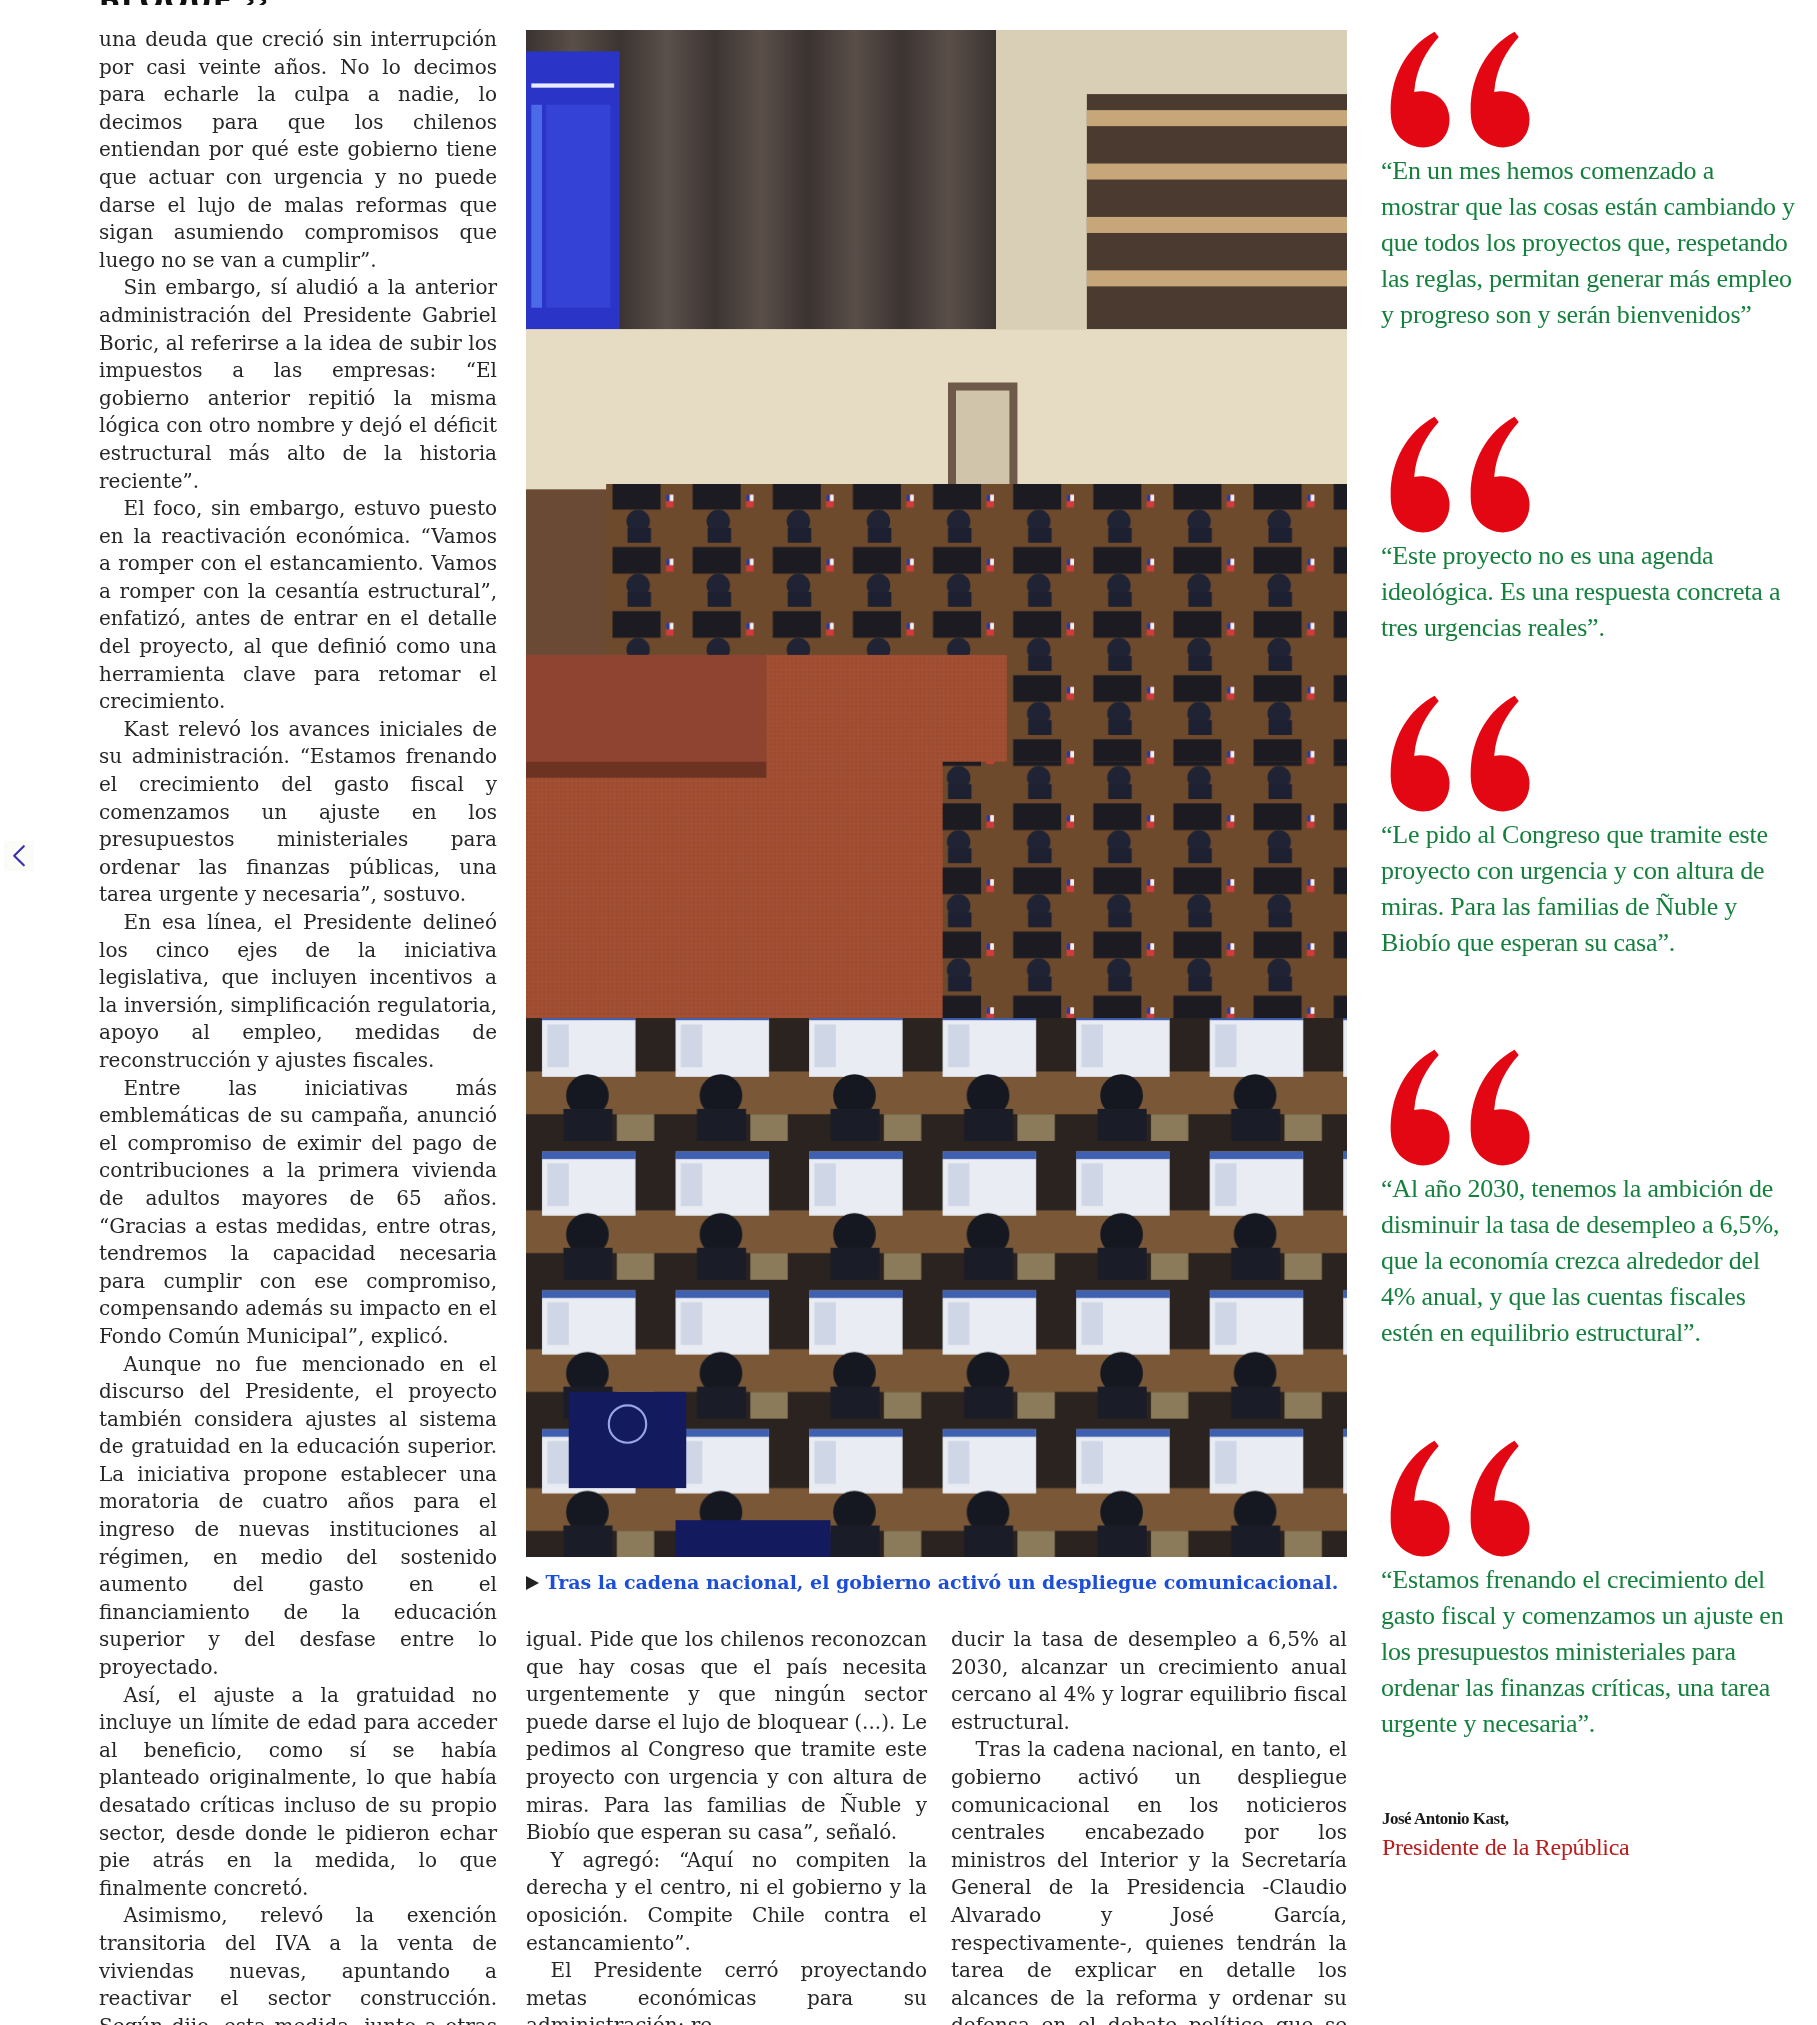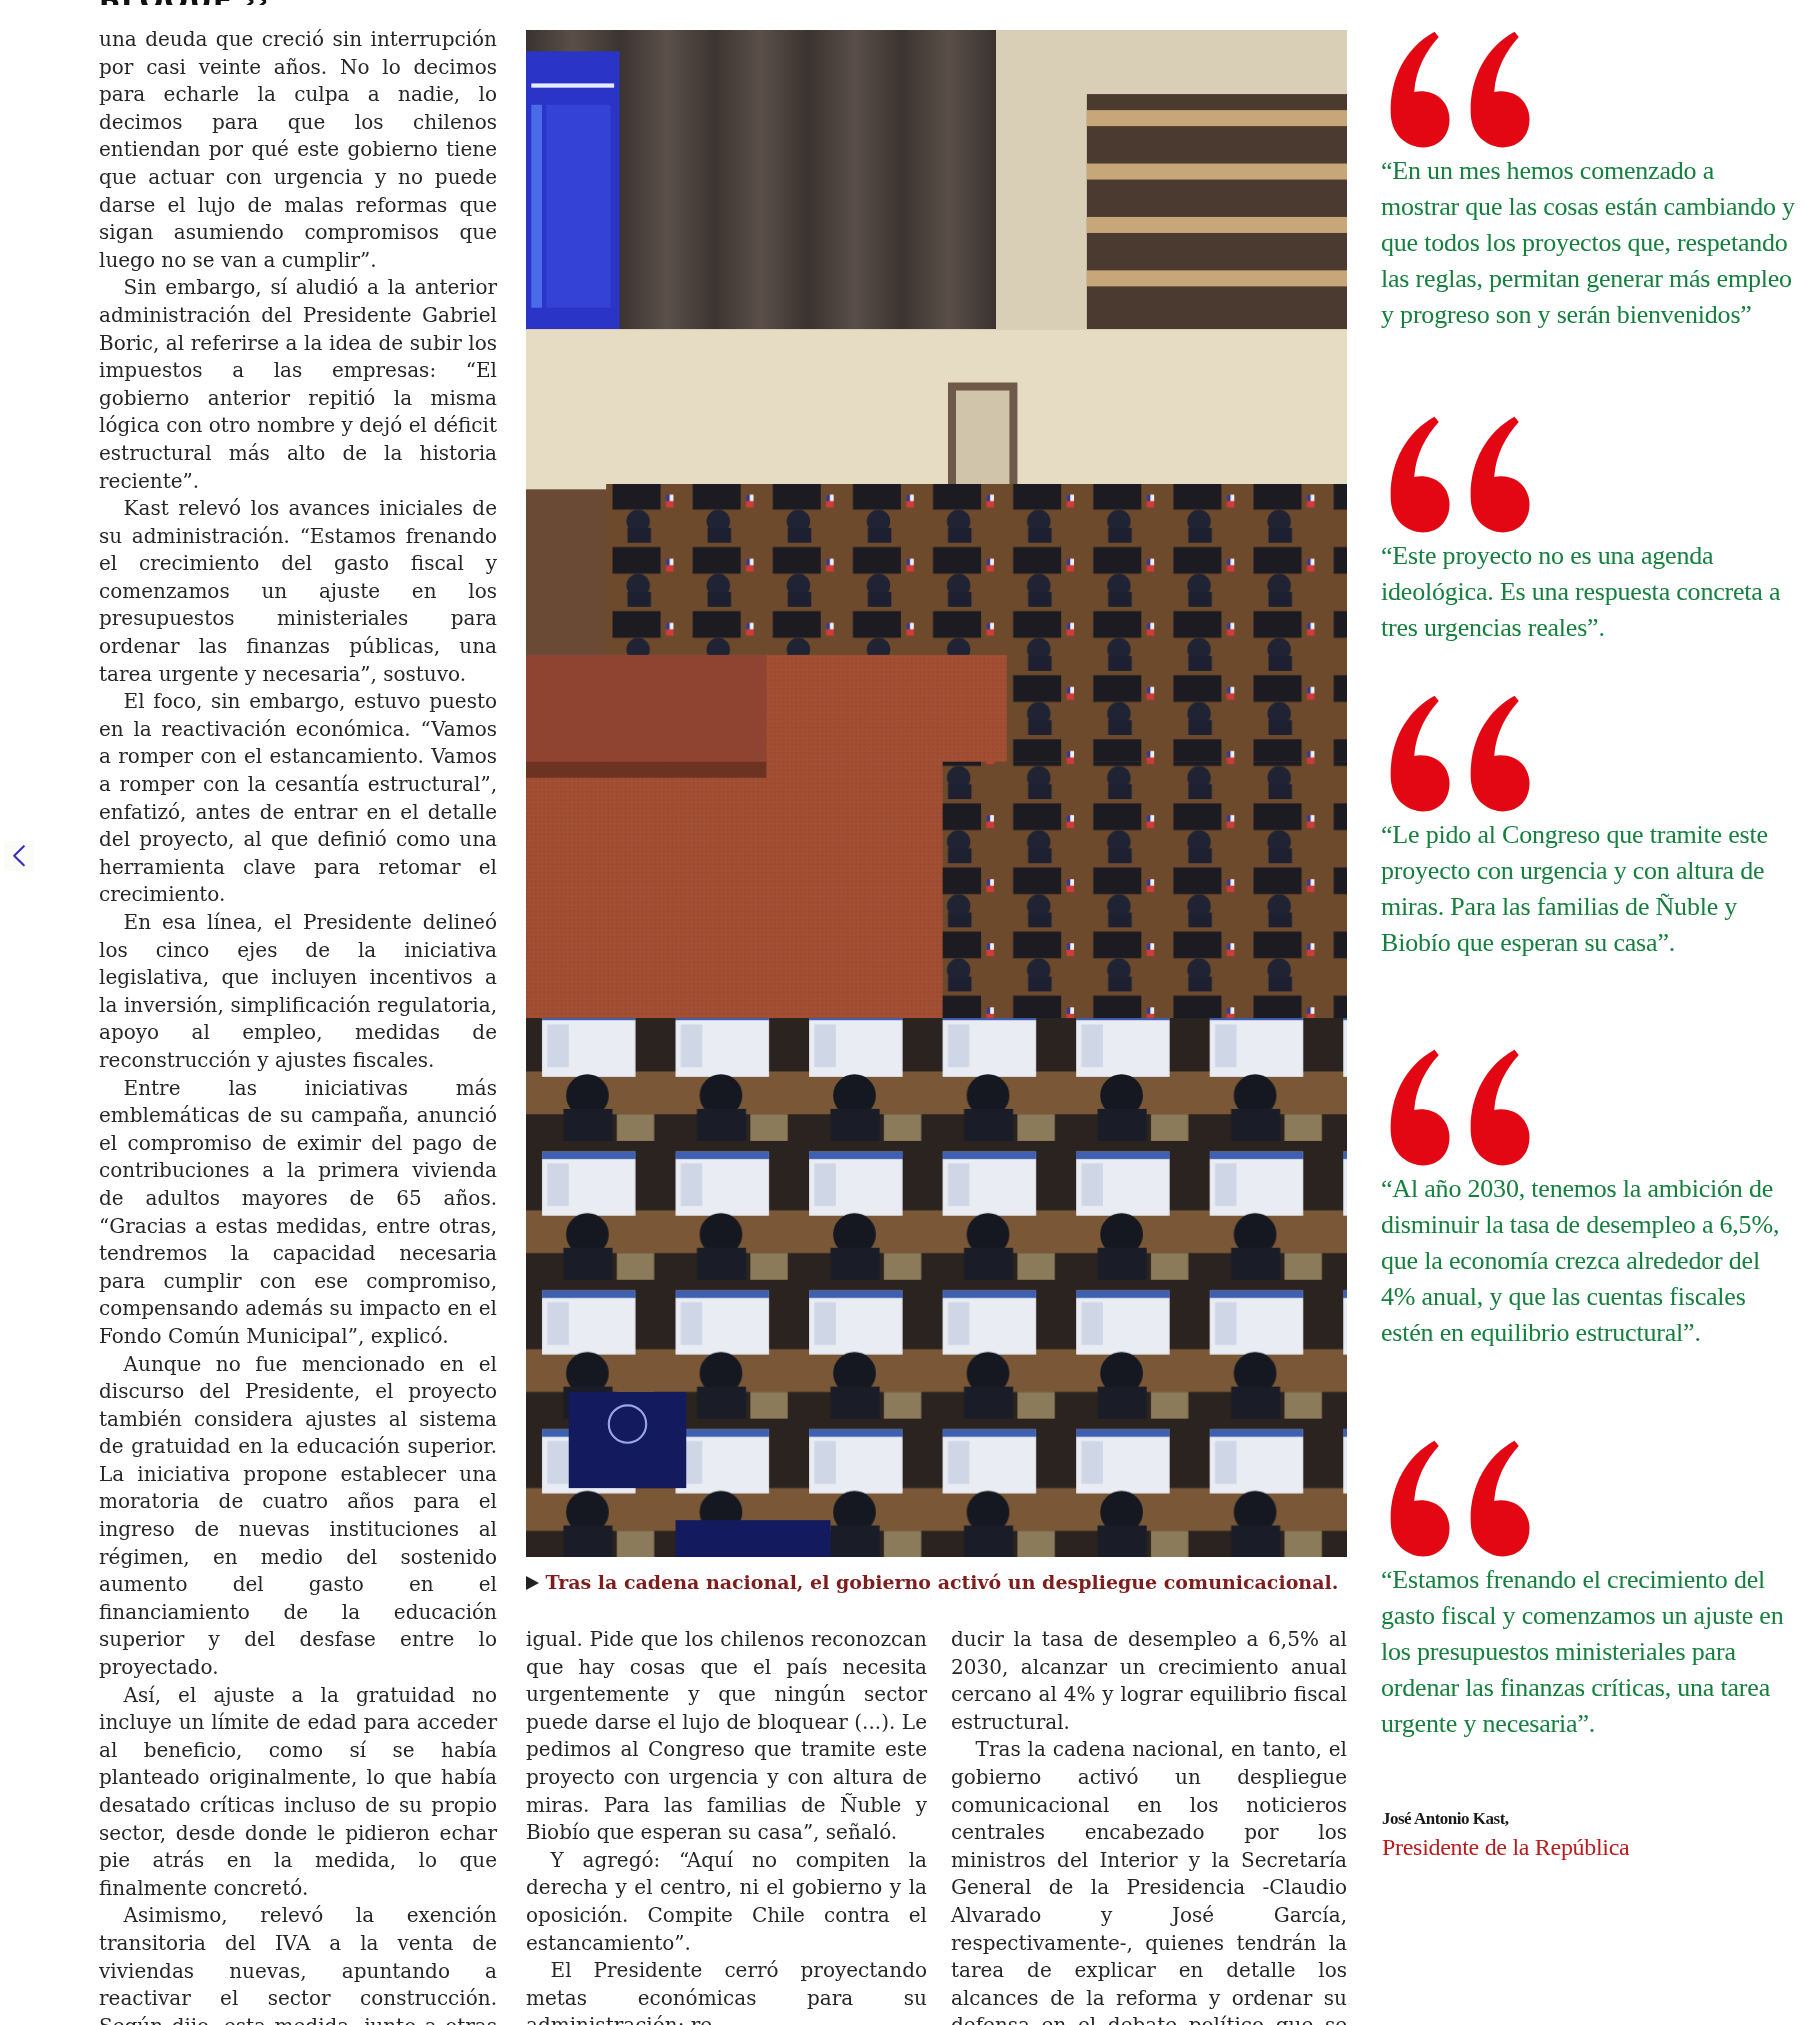--- a/index.html
+++ b/index.html
@@ -11,21 +11,21 @@
   .col { position: absolute; font-size: 20px; line-height: 27.6px; text-align: justify; hyphens: manual; }
   .col p { margin: 0; text-indent: 0; }
   .col p.ind { text-indent: 24.6px; }
   .col-left { left: 99px; top: 26px; width: 398px; }
   .col-mid-a { left: 526px; top: 1626px; width: 401px; }
   .col-mid-b { left: 951px; top: 1626px; width: 396px; }
 
   .photo { position: absolute; left: 526px; top: 30px; width: 821px; height: 1527px; overflow: hidden; background: #6b4a35; }
   .photo svg { width: 100%; height: 100%; display: block; }
 
-  .caption { position: absolute; left: 526px; top: 1569px; width: 822px; font-family: "DejaVu Serif", serif; font-weight: bold; font-size: 19px; line-height: 26px; color: #7f1d1d; white-space: nowrap; }
+  .caption { position: absolute; left: 526px; top: 1569px; width: 822px; font-family: "DejaVu Serif", serif; font-weight: bold; font-size: 19px; line-height: 26px; color: #1d4ed8; white-space: nowrap; }
   .caption .tri { display: inline-block; width: 0; height: 0; border-top: 7px solid transparent; border-bottom: 7px solid transparent; border-left: 13px solid #222; margin-right: 6.4px; vertical-align: -1.1px; }
 
   .quotes { position: absolute; left: 1381px; top: 0; width: 417px; }
   .quote { position: absolute; left: 0; width: 417px; }
   .quote .mark { width: 155px; height: 120px; display: block; }
   .quote .qtext { font-family: "Liberation Serif", "DejaVu Serif", serif; font-size: 26px; line-height: 36px; color: #15803d; margin-top: 4.3px; letter-spacing: -0.2px; }
   .byline { position: absolute; left: 1382px; top: 1805px; width: 417px; font-family: "Liberation Serif", serif; }
   .byline .name { font-weight: bold; font-size: 17px; line-height: 28px; color: #1a1a1a; letter-spacing: -0.5px; }
   .byline .role { font-size: 24px; line-height: 28px; color: #b91c1c; letter-spacing: -0.3px; }
 </style>
@@ -36,22 +36,22 @@
 
 <div class="nav-arrow">
   <svg viewBox="0 0 30 44">
     <polyline points="24,4 6,22 24,40" fill="none" stroke="#3a2fb0" stroke-width="4" stroke-linecap="round" stroke-linejoin="round"></polyline>
   </svg>
 </div>
 
 <div class="col col-left">
   <p>una deuda que creció sin interrupción por casi veinte años. No lo decimos para echarle la culpa a nadie, lo decimos para que los chilenos entiendan por qué este gobierno tiene que actuar con urgencia y no puede darse el lujo de malas reformas que sigan asumiendo compromisos que luego no se van a cumplir”.</p>
   <p class="ind">Sin embargo, sí aludió a la anterior administración del Presidente Gabriel Boric, al referirse a la idea de subir los impuestos a las empresas: “El gobierno anterior repitió la misma lógica con otro nombre y dejó el déficit estructural más alto de la historia reciente”.</p>
+  <p class="ind">El foco, sin embargo, estuvo puesto en la reactivación económica. “Vamos a romper con el estancamiento. Vamos a romper con la cesantía estructural”, enfatizó, antes de entrar en el detalle del proyecto, al que definió como una herramienta clave para retomar el crecimiento.</p>
   <p class="ind">Kast relevó los avances iniciales de su administración. “Estamos frenando el crecimiento del gasto fiscal y comenzamos un ajuste en los presupuestos ministeriales para ordenar las finanzas públicas, una tarea urgente y necesaria”, sostuvo.</p>
-  <p class="ind">El foco, sin embargo, estuvo puesto en la reactivación económica. “Vamos a romper con el estancamiento. Vamos a romper con la cesantía estructural”, enfatizó, antes de entrar en el detalle del proyecto, al que definió como una herramienta clave para retomar el crecimiento.</p>
   <p class="ind">En esa línea, el Presidente delineó los cinco ejes de la iniciativa legislativa, que incluyen incentivos a la inversión, simplificación regulatoria, apoyo al empleo, medidas de reconstrucción y ajustes fiscales.</p>
   <p class="ind">Entre las iniciativas más emblemáticas de su campaña, anunció el compromiso de eximir del pago de contribuciones a la primera vivienda de adultos mayores de 65 años. “Gracias a estas medidas, entre otras, tendremos la capacidad necesaria para cumplir con ese compromiso, compensando además su impacto en el Fondo Común Municipal”, explicó.</p>
   <p class="ind">Aunque no fue mencionado en el discurso del Presidente, el proyecto también considera ajustes al sistema de gratuidad en la educación superior. La iniciativa propone establecer una moratoria de cuatro años para el ingreso de nuevas instituciones al régimen, en medio del sostenido aumento del gasto en el financiamiento de la educación superior y del desfase entre lo proyectado.</p>
   <p class="ind">Así, el ajuste a la gratuidad no incluye un límite de edad para acceder al beneficio, como sí se había planteado originalmente, lo que había desatado críticas incluso de su propio sector, desde donde le pidieron echar pie atrás en la medida, lo que finalmente concretó.</p>
   <p class="ind">Asimismo, relevó la exención transitoria del IVA a la venta de viviendas nuevas, apuntando a reactivar el sector construcción. Según dijo, esta medida, junto a otras del paquete, permitiría recuperar hasta 180 mil empleos de mano de obra. Entre ellas, la invariabilidad tributaria por 25 años para las grandes inversiones.</p>
 
 </div>
 
 <div class="photo">
   <svg viewBox="0 0 1537 2859" preserveAspectRatio="none">

